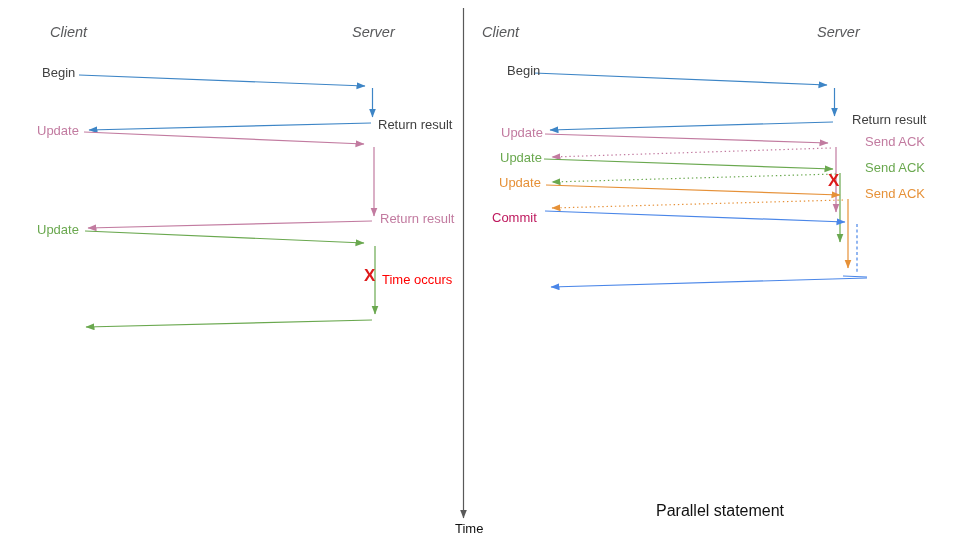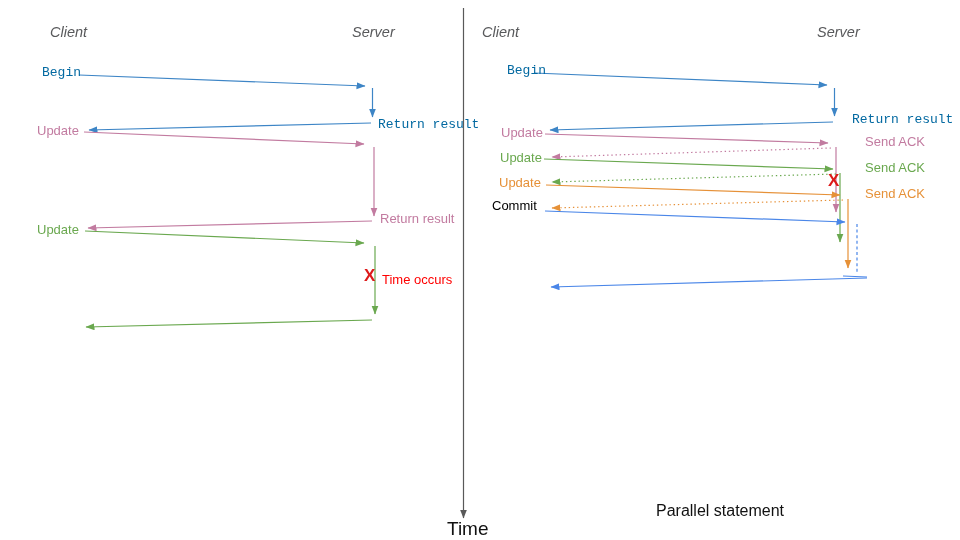--- a/index.html
+++ b/index.html
@@ -1,29 +1,29 @@
 <!DOCTYPE html>
 <html><head>
 <meta charset="utf-8">
 <style>
   html,body{margin:0;padding:0;background:#fff;}
   .canvas{position:relative;width:960px;height:540px;background:#fff;overflow:hidden;
           font-family:"Liberation Sans", sans-serif;}
   svg{position:absolute;left:0;top:0;}
   .lbl{position:absolute;white-space:nowrap;font-size:13px;line-height:15px;}
   .hdr{font-style:italic;color:#58595b;font-size:14.5px;text-align:right;}
-  .blue1{color:#0369a1;font-family:Liberation Mono, monospace;}
-  .blue2{color:#000000;}
+  .blue1{color:#404040;}
+  .blue2{color:#be185d;margin-top:12px;}
   .pink{color:#c27ba0;}
   .green{color:#6aa84f;}
   .orange{color:#e69138;}
   .redtxt{color:#ff0000;}
   .xmark{color:#dd1a1a;font-weight:bold;font-size:17px;line-height:17px;}
   .caption{color:#111;font-size:16px;}
-  .timelbl{color:#111;font-size:19px;}
+  .timelbl{color:#111;font-size:13px;margin-left:8px;}
   .block{white-space:normal;font-size:12.5px;line-height:14.5px;width:86px;}
   .s-blue1{stroke:#3d85c6;}
   .s-blue2{stroke:#4a86e8;}
   .s-pink{stroke:#c27ba0;}
   .s-green{stroke:#6aa84f;}
   .s-orange{stroke:#e69138;}
   .s-gray{stroke:#595959;}
   line{stroke-width:1.2;fill:none;}
   .dot{stroke-dasharray:1.4,2.8;}
   .dash{stroke-dasharray:3,2.6;}

